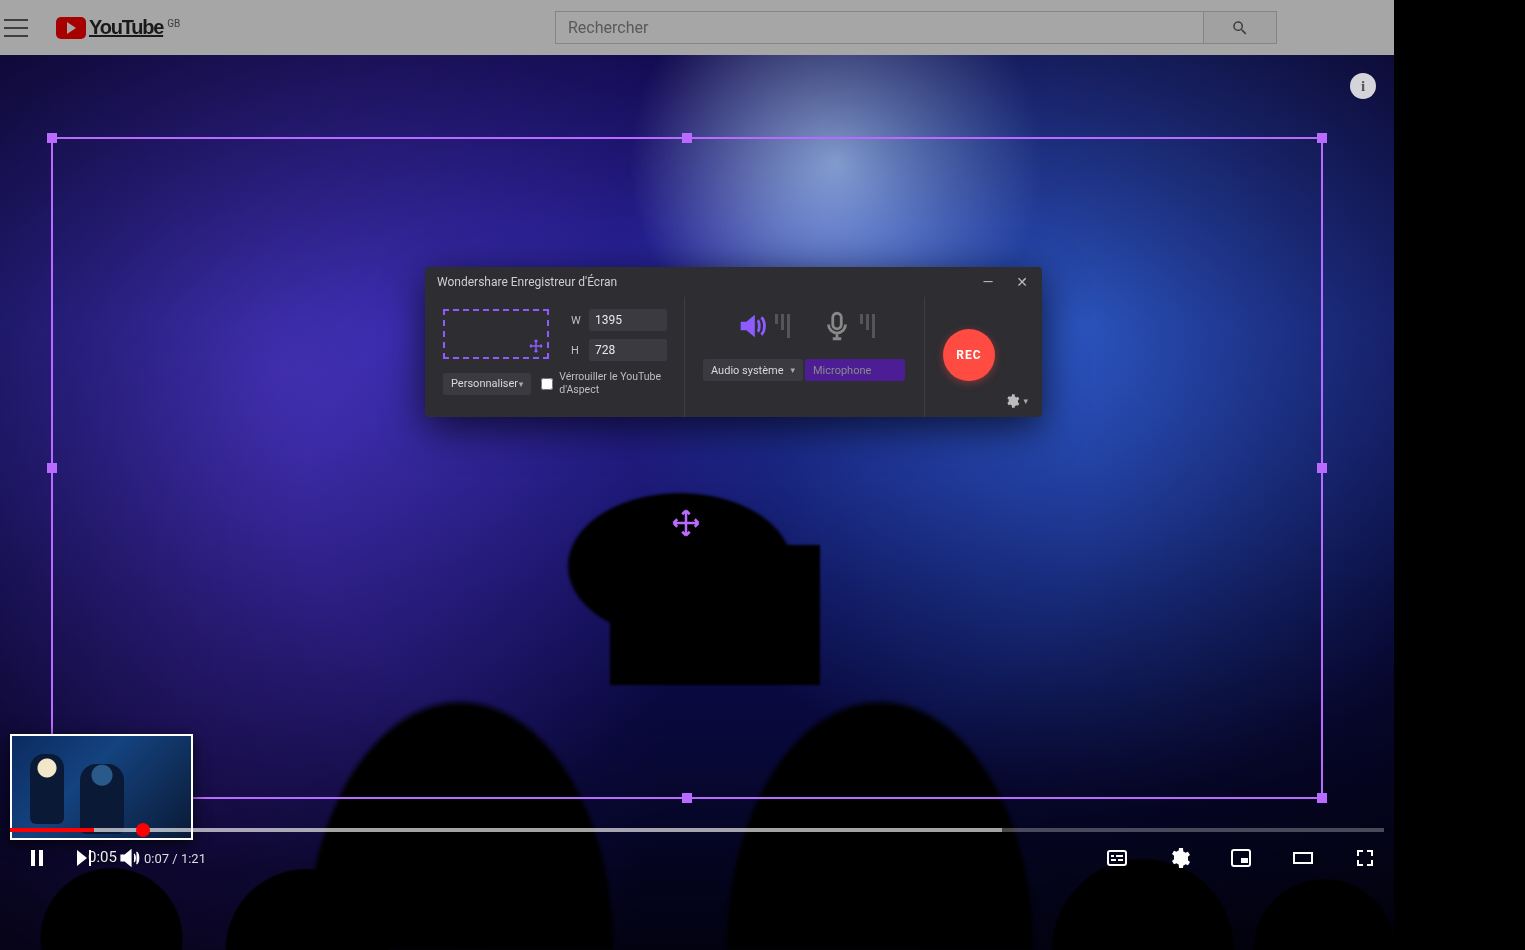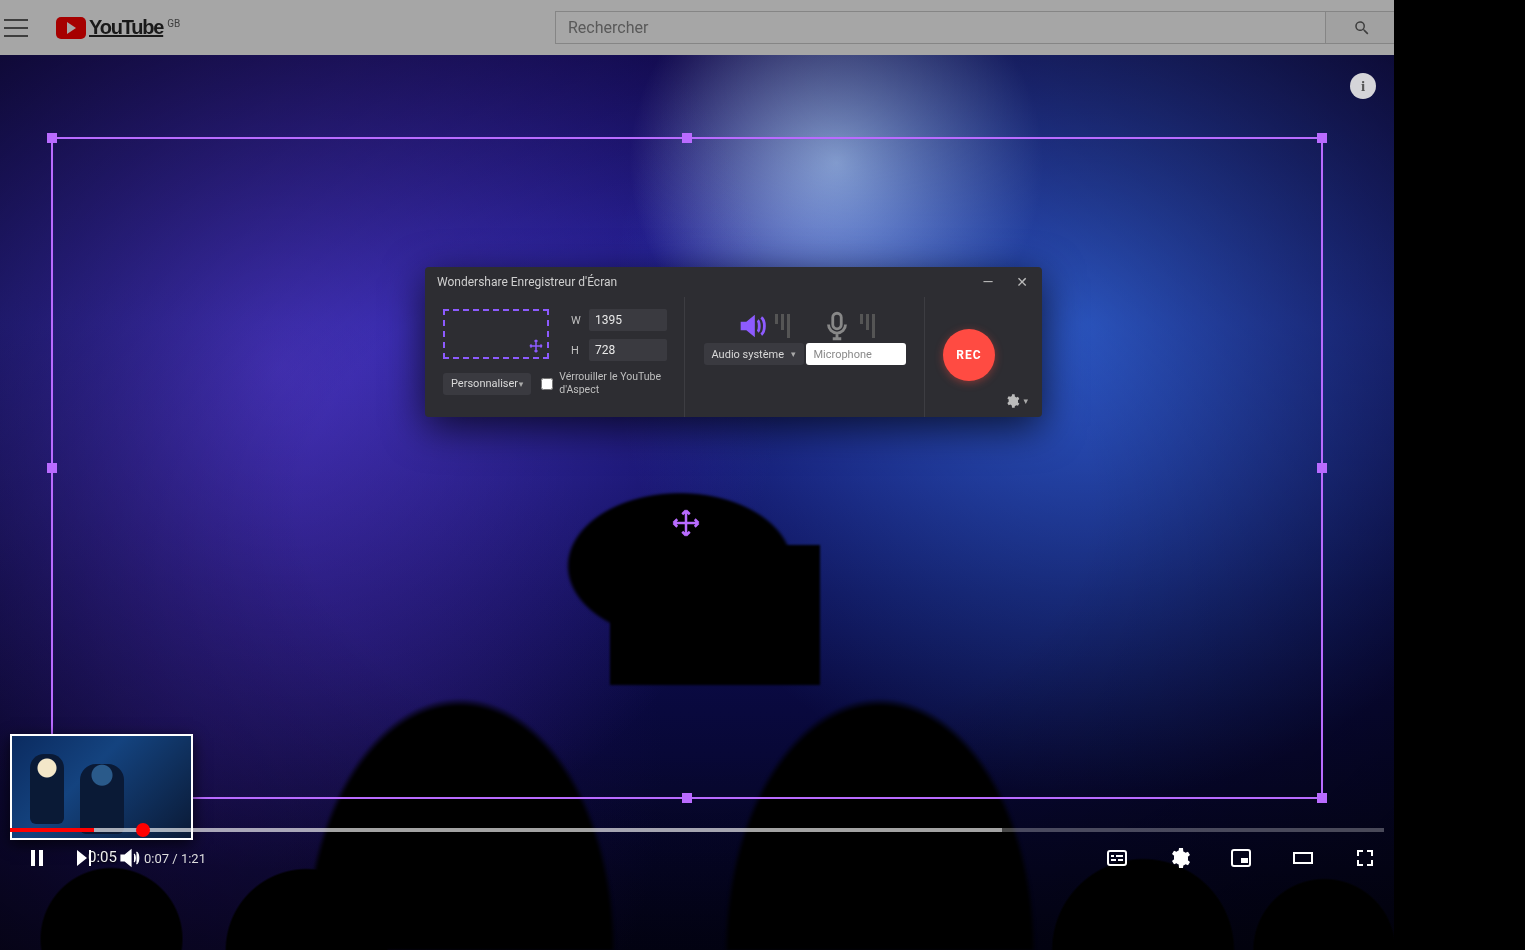--- a/index.html
+++ b/index.html
@@ -11,21 +11,21 @@
     background: #fff; display: flex; align-items: center;
   }
   .yt-menu { width: 24px; height: 18px; margin-left: 4px; display:flex; flex-direction:column; justify-content:space-between; cursor:pointer;}
   .yt-menu span { display:block; height:2px; background:#606060; }
   .yt-logo { display:flex; align-items:center; margin-left: 28px; }
   .yt-logo-play { width:30px; height:22px; background:#ff0000; border-radius:5px; position:relative; }
   .yt-logo-play::after { content:''; position:absolute; left:11px; top:5px; border-left:9px solid #fff; border-top:6px solid transparent; border-bottom:6px solid transparent;}
   .yt-logo-text { font-weight:700; font-size:20px; letter-spacing:-1.2px; color:#282828; margin-left:3px; font-family: Arial, sans-serif; text-decoration: underline;}
   .yt-logo-cc { font-size:10px; color:#606060; margin-left:4px; align-self:flex-start; margin-top:2px;}
   .yt-search-wrap { position:absolute; left:555px; top:11px; display:flex; }
-  .yt-search { width:771px; height:33px; border:1px solid #ccc; font-size:16px; padding:0 12px; color:#111; outline:none; }
+  .yt-search { width:649px; height:33px; border:1px solid #ccc; font-size:16px; padding:0 12px; color:#111; outline:none; }
   .yt-search::placeholder { color:#8a8a8a; }
   .yt-search-btn { width:73px; height:33px; border:1px solid #ccc; border-left:none; background:#f8f8f8; display:flex; align-items:center; justify-content:center; cursor:pointer;}
   .yt-search-btn svg { width:18px; height:18px; fill:#606060; }
 
   
   .video-area {
     position:absolute; left:0; top:55px; width:1394px; height:895px;
     background:
       radial-gradient(circle at 20% 35%, rgba(120,80,255,.45), transparent 40%),
       radial-gradient(circle at 78% 30%, rgba(60,140,255,.55), transparent 38%),
@@ -106,23 +106,23 @@
   .chev { font-size:9px; color:#aaa;}
   .ws-check { display:flex; align-items:center; gap:6px; color:#bfbfbf; font-size:10.5px; line-height:1.2;}
   .ws-check input { width:12px; height:12px; accent-color:#8d5bff; }
 
   .audio-icons { display:flex; gap:30px; align-items:center; margin-top:6px; justify-content:center;}
   .ic { display:flex; align-items:center; gap:6px;}
   .ic svg { width:34px; height:34px;}
   .level { display:flex; gap:3px;}
   .level span{ width:3px; background:#555; display:block;}
   .level span:nth-child(1){height:10px;} .level span:nth-child(2){height:16px;} .level span:nth-child(3){height:24px;}
-  .audio-row2{ display:flex; gap:2px; justify-content:center;}
+  .audio-row2{ display:flex; gap:2px; margin-top:16px; }
   .audio-row2 .ws-select{width:100px;}
-  .mic-box { width:100px; height:22px; background:#ffffff; border-radius:3px; font-size:11px; color:#8a8a8a; display:flex; align-items:center; padding:0 8px;}
+  .mic-box { width:100px; height:22px; background:#4c1d95; border-radius:3px; font-size:11px; color:#8a8a8a; display:flex; align-items:center; padding:0 8px;}
 
   .rec-btn {
     width:52px; height:52px; border-radius:50%; background:#ff4b42;
     color:#fff; font-size:12px; font-weight:700; letter-spacing:1px;
     display:flex; align-items:center; justify-content:center; cursor:pointer;
     box-shadow:0 2px 8px rgba(255,75,66,.4);
   }
   .gear { position:absolute; right:14px; bottom:8px; display:flex; align-items:center; gap:3px; cursor:pointer;}
   .gear svg{width:16px;height:16px;fill:#bbb;}
 

